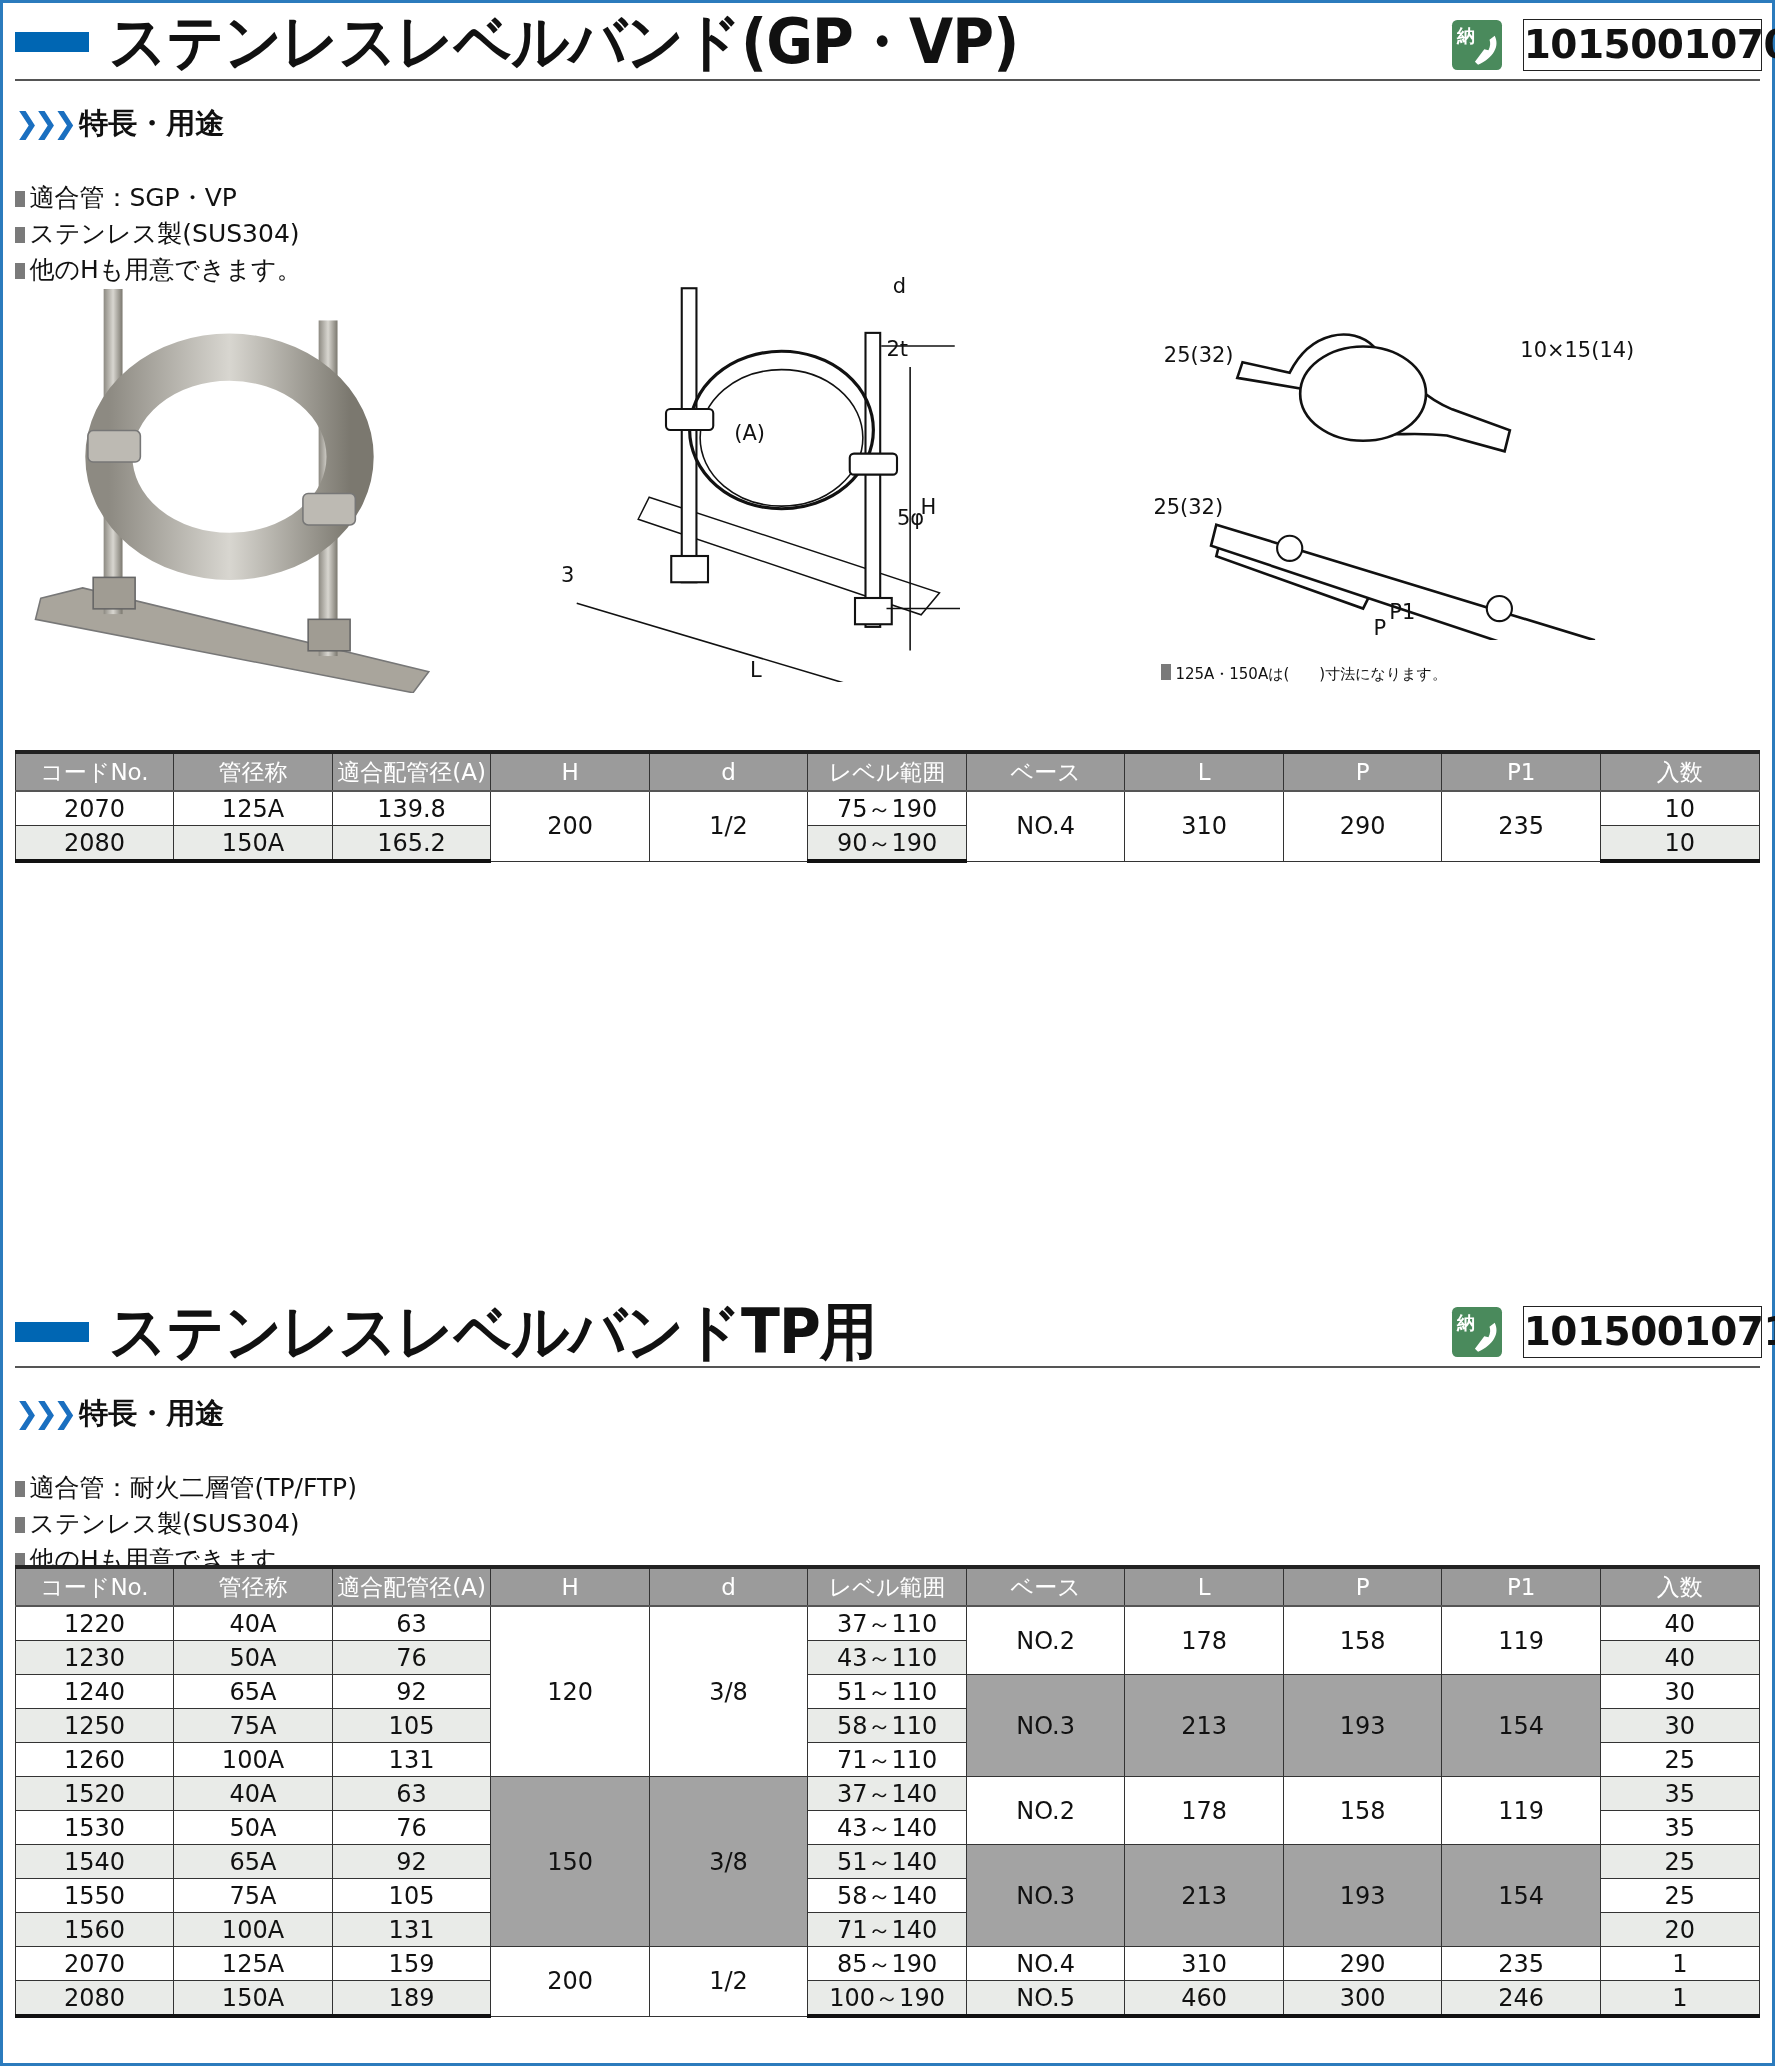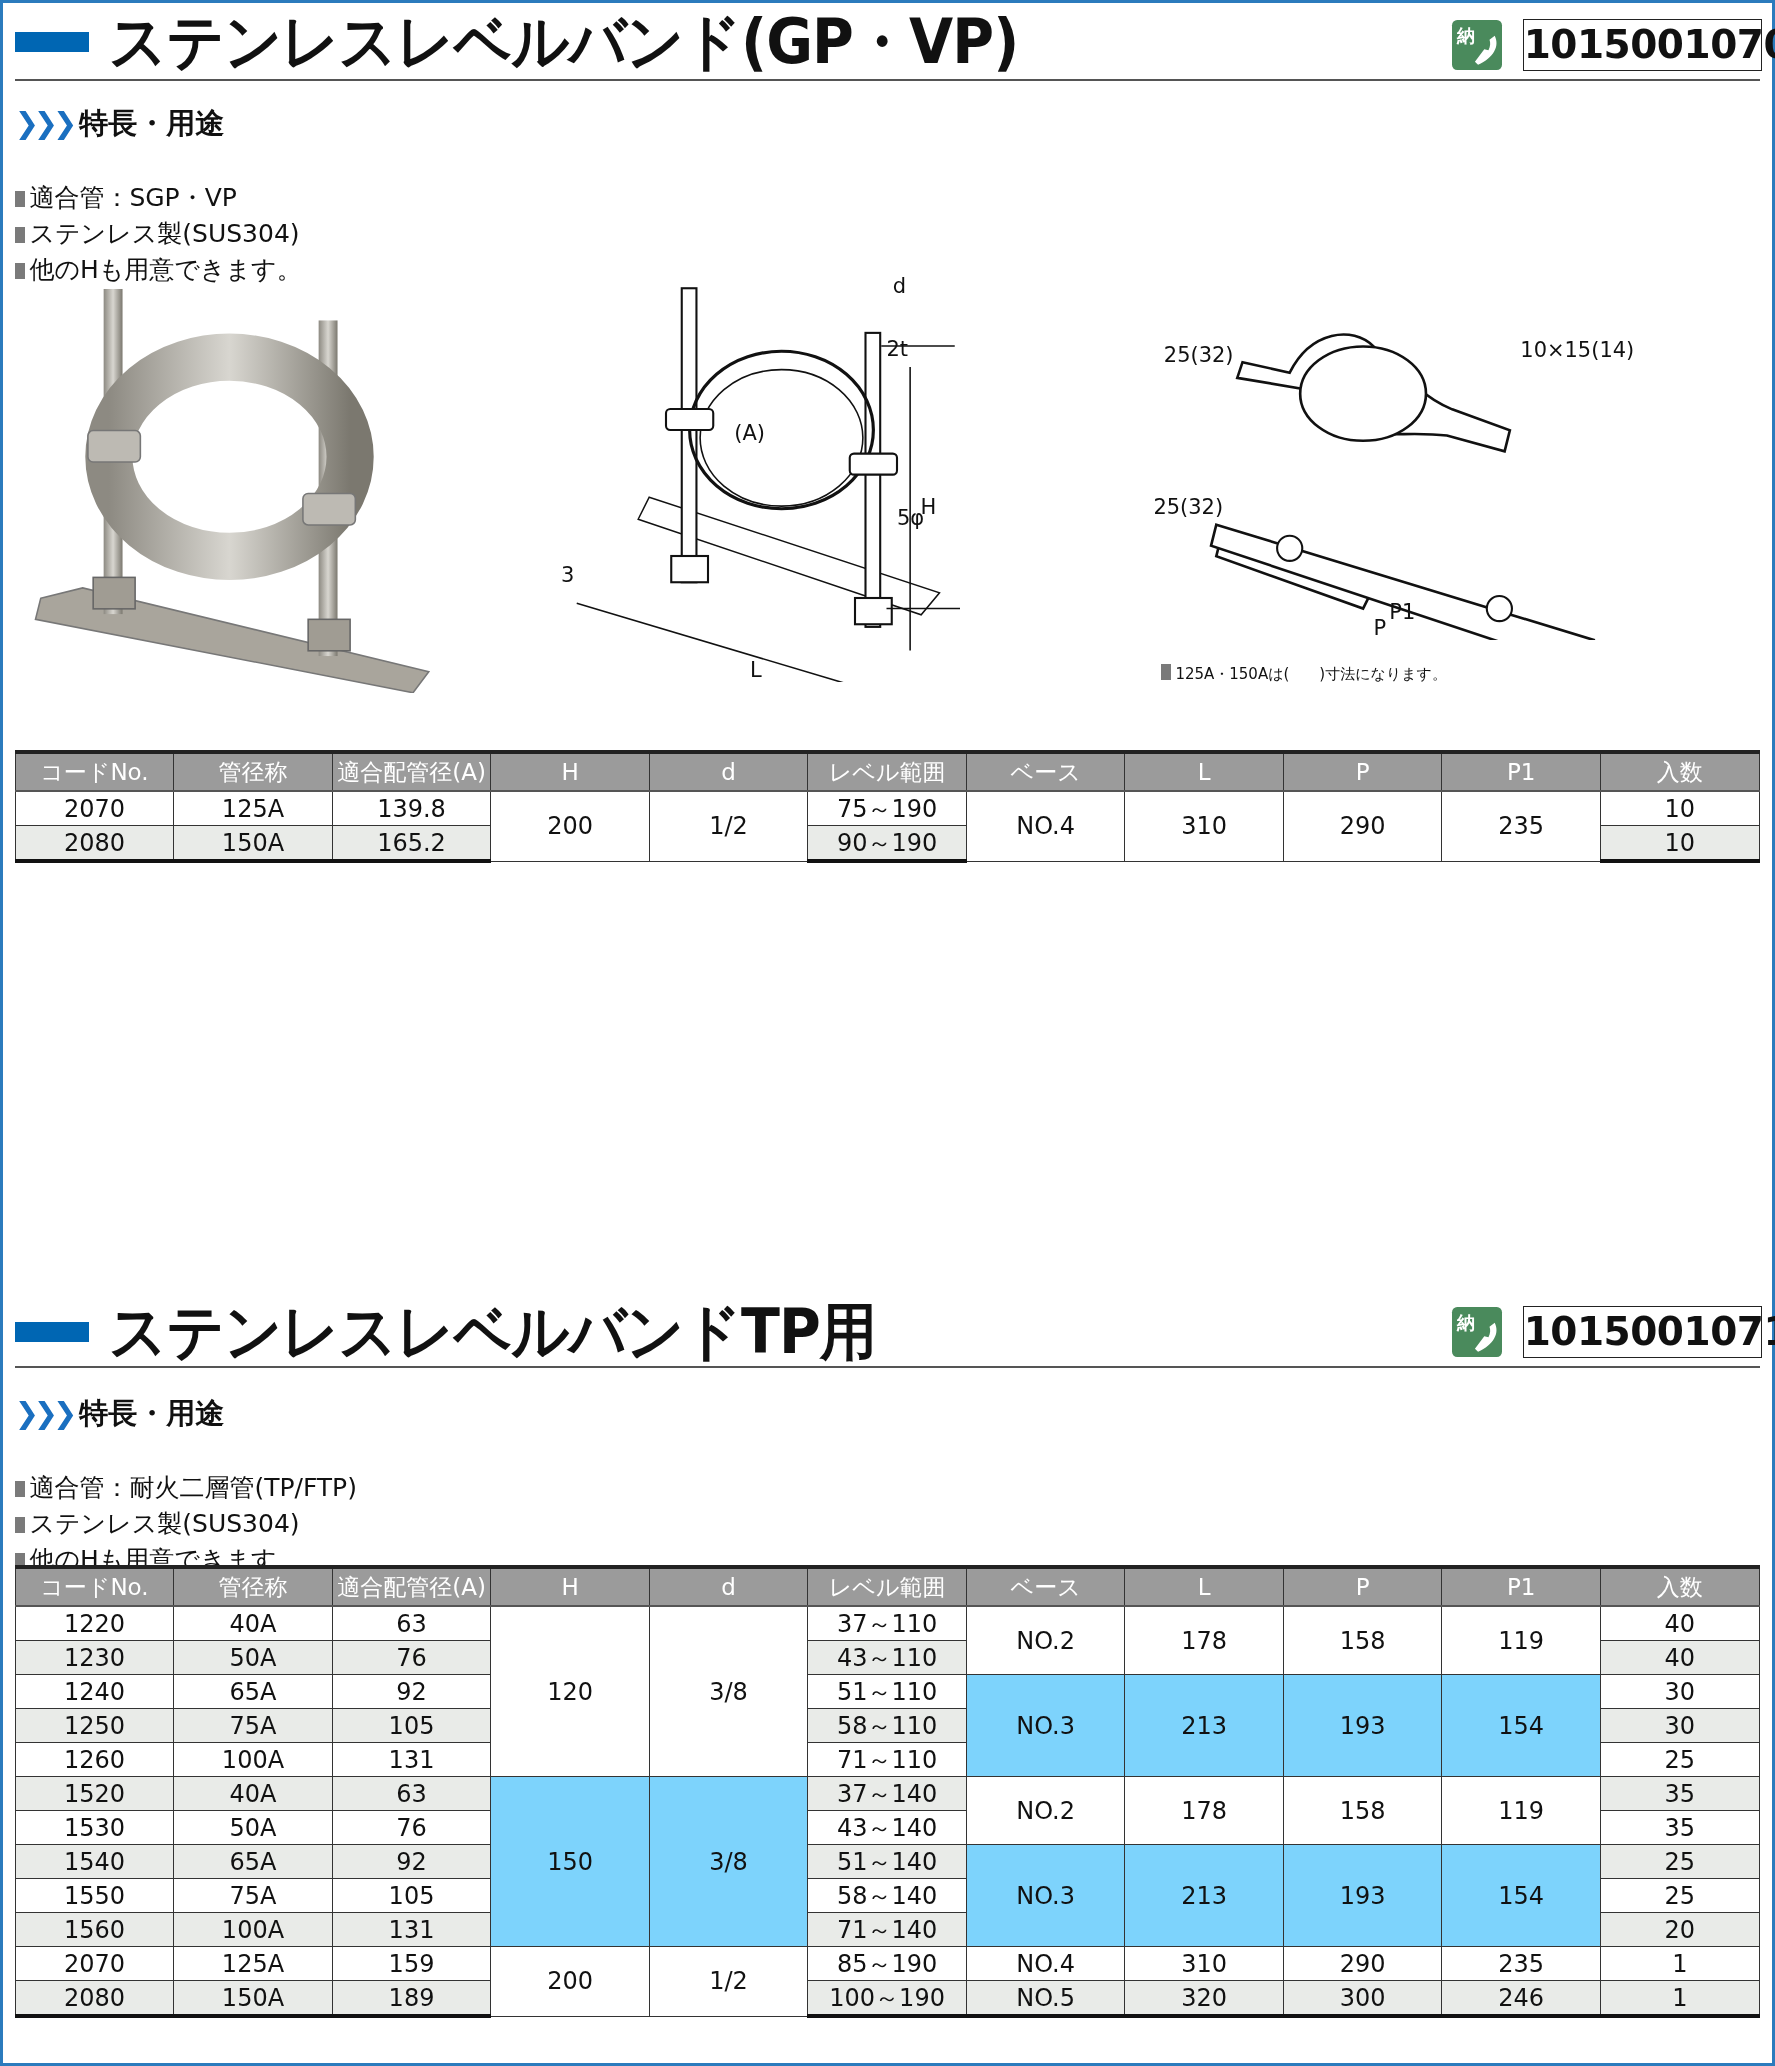--- a/index.html
+++ b/index.html
@@ -23,21 +23,21 @@
   .chev { color: #1a6fc0; font-weight: bold; letter-spacing: -5.2px; margin-right: 7.3px; }
   .feat-list { position: absolute; left: 0; top: 142px; font-size: 25px; line-height: 36px; margin-top: 38px; }
   .feat-list .item { white-space: nowrap; }
   .sq { display: inline-block; width: 10.5px; height: 15.7px; background: #7a7a7a; margin-right: 4.2px; vertical-align: -1px; }
 
   table.spec { position: absolute; left: 0; border-collapse: collapse; width: 1745px; table-layout: fixed; font-size: 24px; }
   table.spec th { background: #9b9b9b; color: #fff; font-weight: normal; height: 34px; border-left: 1px solid #333; border-right: 1px solid #333;
                   border-top: 4.2px solid #222; border-bottom: 2.1px solid #555; font-size: 23px; }
   table.spec td { text-align: center; height: 33px; border: 1px solid #333; padding: 0; }
   table.spec tr.alt td.r { background: #e9ebe8; }
-  table.spec td.g { background: #7dd3fc; margin-left: 10px; }
+  table.spec td.g { background: #a3a3a3; margin-left: 10px; }
   table.spec tbody tr:last-child td { border-bottom: 4.2px solid #111; }
   table.spec td.merge { vertical-align: middle; }
 
   .illus { position: absolute; }
   .dim { font-size: 40px; fill: #111; font-family: "DejaVu Sans", sans-serif; }
   .note { position: absolute; font-size: 15px; white-space: nowrap; }
 </style>
 </head>
 <body>
 
@@ -313,21 +313,21 @@
         <td class="r">290</td>
         <td class="r">235</td>
         <td class="r">1</td>
       </tr>
       <tr class="alt">
         <td class="r">2080</td>
         <td class="r">150A</td>
         <td class="r">189</td>
         <td class="r">100～190</td>
         <td class="r">NO.5</td>
-        <td class="r">320</td>
+        <td class="r">460</td>
         <td class="r">300</td>
         <td class="r">246</td>
         <td class="r">1</td>
       </tr>
     </tbody>
   </table>
 </div>
 
 
 </body></html>

